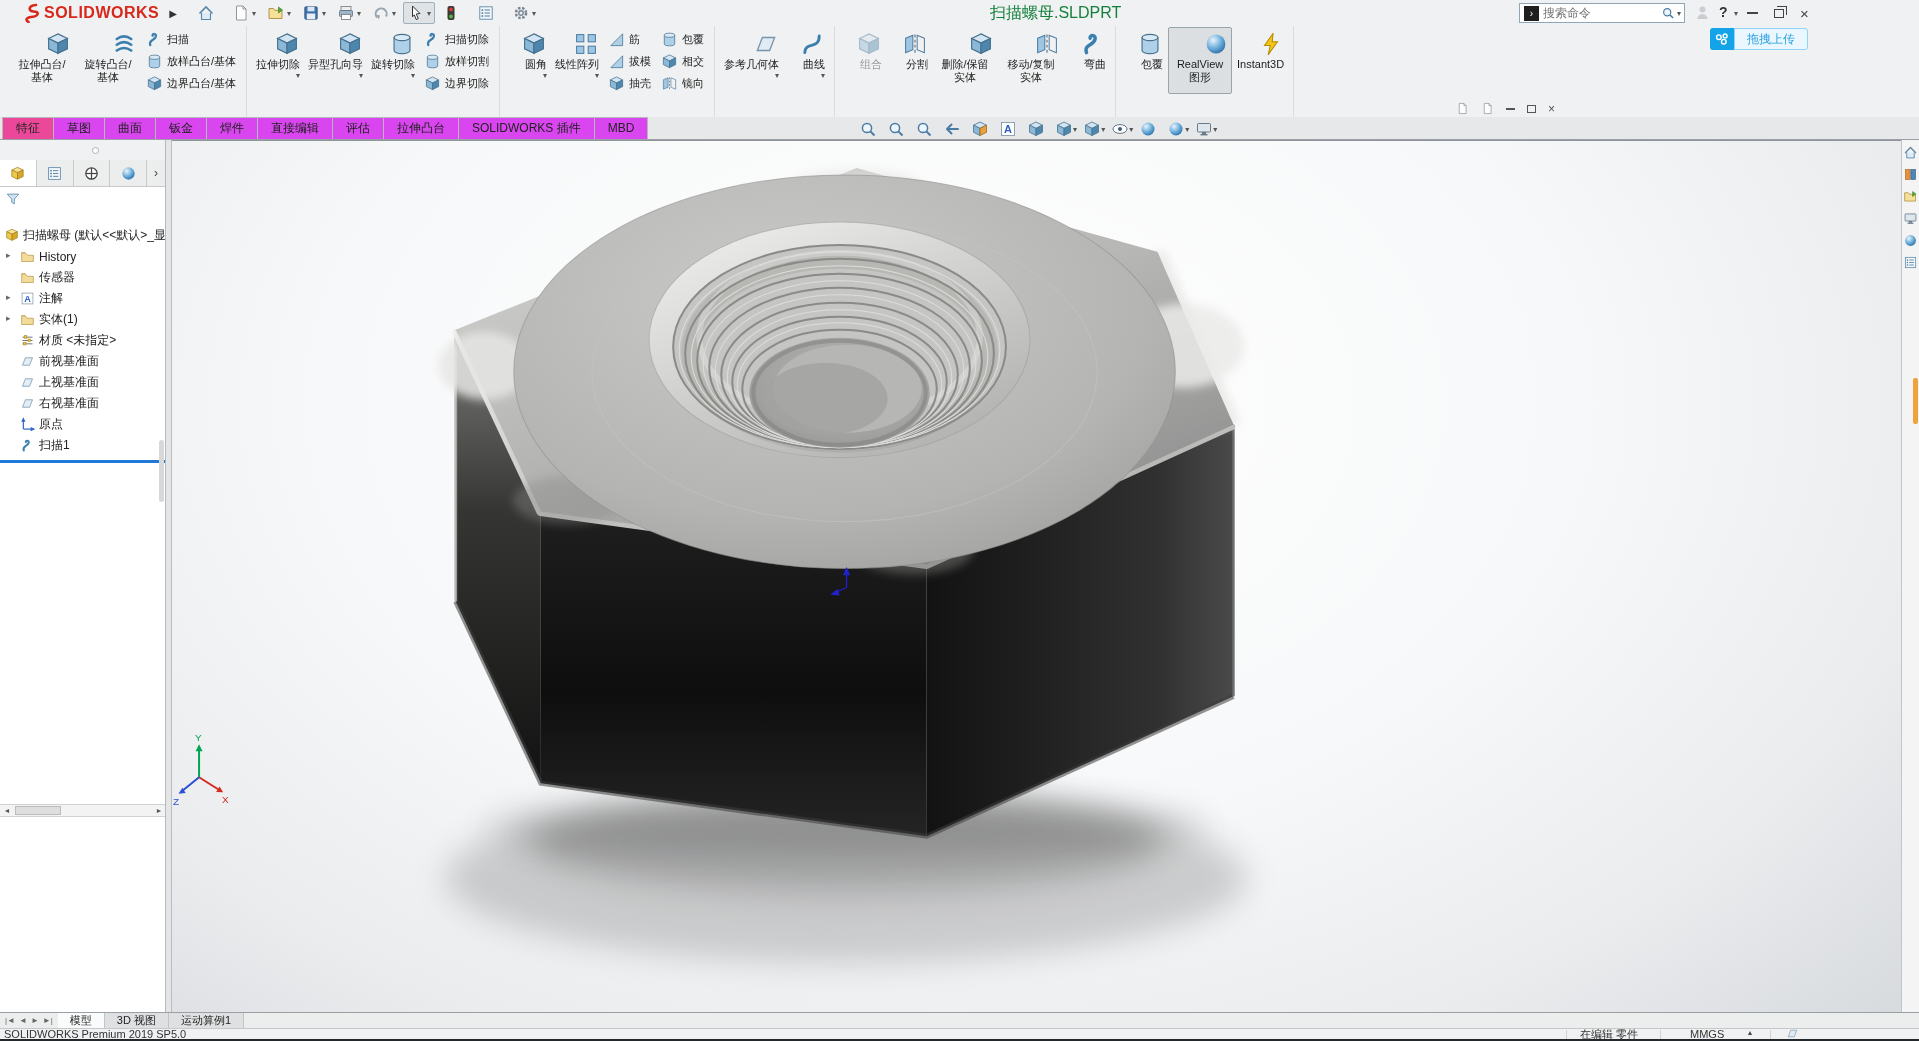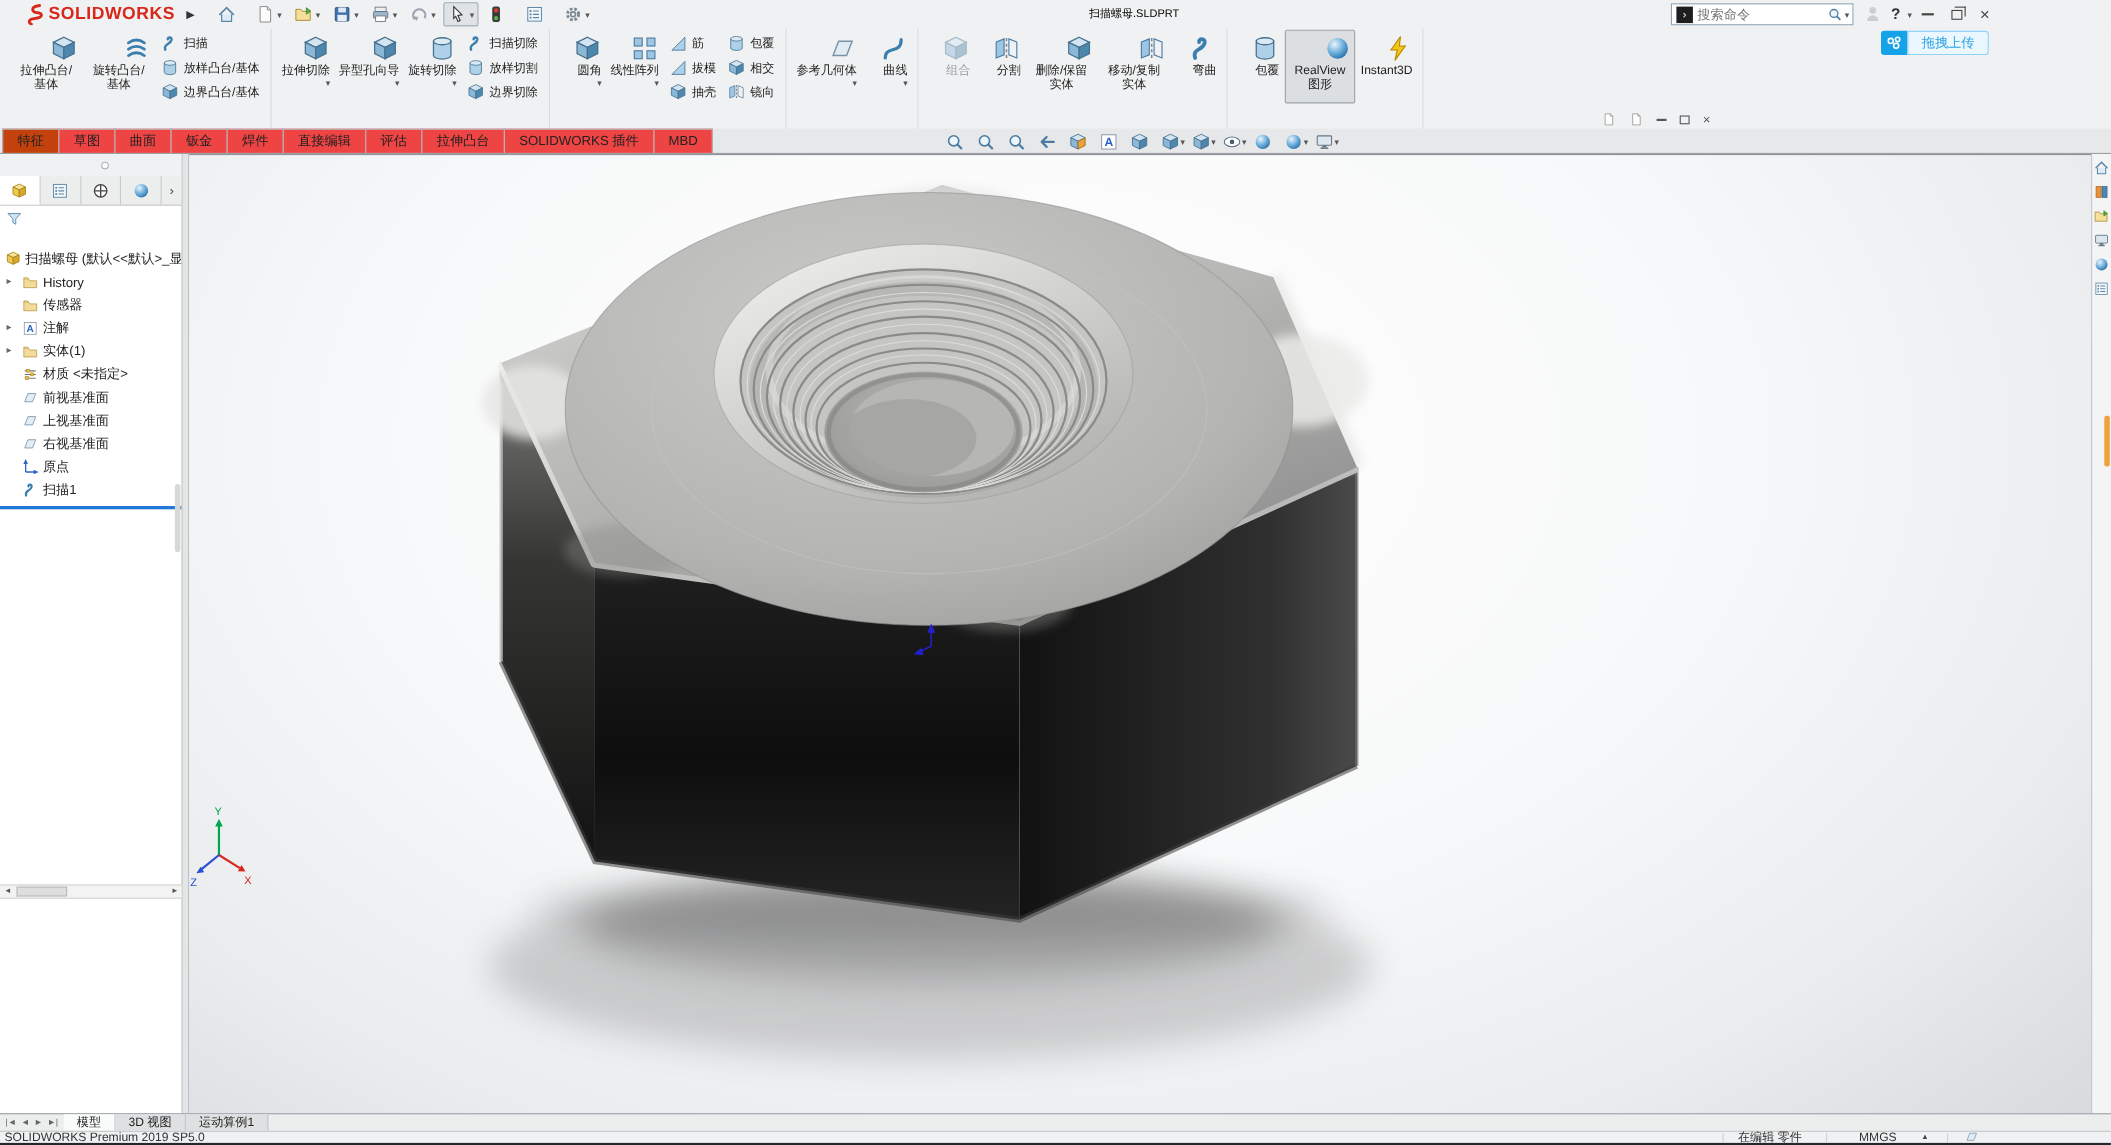--- a/index.html
+++ b/index.html
@@ -11,21 +11,21 @@
   .sw-logo{display:flex;align-items:center;margin-left:20px;gap:2px}
   .logo-mark{width:22px;height:20px}
   .logo-text{font-size:16px;font-weight:bold;color:#d8281a;letter-spacing:.5px}
   .logo-expand{margin-left:10px;color:#333;font-size:10px}
   .qat{display:flex;align-items:center;margin-left:16px;gap:3px}
   .qbtn{display:flex;align-items:center;height:22px;padding:0 3px;border:1px solid transparent;border-radius:2px}
   .qbtn.active{background:#dfe3e6;border-color:#9fb0ba}
   .qbtn svg{width:18px;height:18px}
   .qcaret{font-size:8px;color:#555;margin-left:2px;visibility:hidden}
   .qcaret.show{visibility:visible}
-  .doc-title{position:absolute;left:990px;top:0;height:26px;line-height:26px;font-size:10px;color:#000000}
+  .doc-title{position:absolute;left:990px;top:0;height:26px;line-height:26px;font-size:16px;color:#15803d}
   .search-box{position:absolute;left:1519px;top:3px;width:166px;height:20px;background:#fff;border:1px solid #8fa6b4;display:flex;align-items:center}
   .search-glyph{width:15px;height:15px;background:#1e1e1e;margin:0 4px;color:#fff;font-size:10px;line-height:15px;text-align:center;flex:none}
   .search-input{border:none;outline:none;flex:1;min-width:0;font-size:12px;background:transparent;color:#6d28d9}
   .search-box svg{width:14px;height:14px;flex:none;margin-right:2px}
   .search-caret{font-size:8px;color:#555;margin-right:3px}
   .tb-person{position:absolute;left:1694px;top:4px;width:17px;height:17px}
   .tb-help{position:absolute;left:1719px;top:4px;font-size:14px;font-weight:bold;color:#333}
   .tb-help-caret{position:absolute;left:1734px;top:9px;font-size:8px;color:#555}
   .win-btns{position:absolute;left:1747px;top:0;height:26px;display:flex;align-items:center;gap:16px}
   .wb-min{width:11px;height:2px;background:#444}
@@ -48,22 +48,22 @@
   .caret{font-size:8px;color:#555;line-height:9px;visibility:hidden}
   .caret.show{visibility:visible}
   .rtall.pressed{background:#dcdfe2;border-color:#9aa4ab}
   .rtall.disabled{opacity:.42}
   .rstack{display:flex;flex-direction:column;margin:1px 2px 5px}
   .srow{display:flex;align-items:center;height:22px;gap:4px;padding:0 3px;font-size:11px;color:#1c1c1c;white-space:nowrap}
   .srow .ic16{width:17px;height:17px;flex:none}
 
   
   .tabstrip{position:absolute;top:117px;left:0;right:0;height:23px;background:#e7e8e9;border-bottom:1px solid #9aa0a6;display:flex;align-items:flex-end;padding-left:2px;z-index:5}
-  .ctab{height:22px;line-height:21px;padding:0 13px;font-size:12px;background:#ef4444;border:1px solid #b6b9bc;border-bottom:none;margin-right:-1px;color:#222;white-space:nowrap}
-  .ctab.active{background:#c2410c}
+  .ctab{height:22px;line-height:21px;padding:0 13px;font-size:12px;background:#d946ef;border:1px solid #b6b9bc;border-bottom:none;margin-right:-1px;color:#222;white-space:nowrap}
+  .ctab.active{background:#ec4899}
   .docwin{position:absol ute}
   .docwin{position:absolute;left:1456px;top:101px;height:15px;display:flex;align-items:center;gap:12px;z-index:6}
   .docwin svg{width:13px;height:13px}
   .dw-min{width:9px;height:2px;background:#555}
   .dw-restore{width:9px;height:8px;border:1.2px solid #555}
   .dw-close{font-size:12px;color:#555;line-height:12px}
   .headsup{position:absolute;left:856px;top:118px;height:22px;display:flex;align-items:center;z-index:6}
   .hbtn{display:flex;align-items:center;height:20px;padding:0 3px}
   .hbtn svg{width:18px;height:18px}
 

